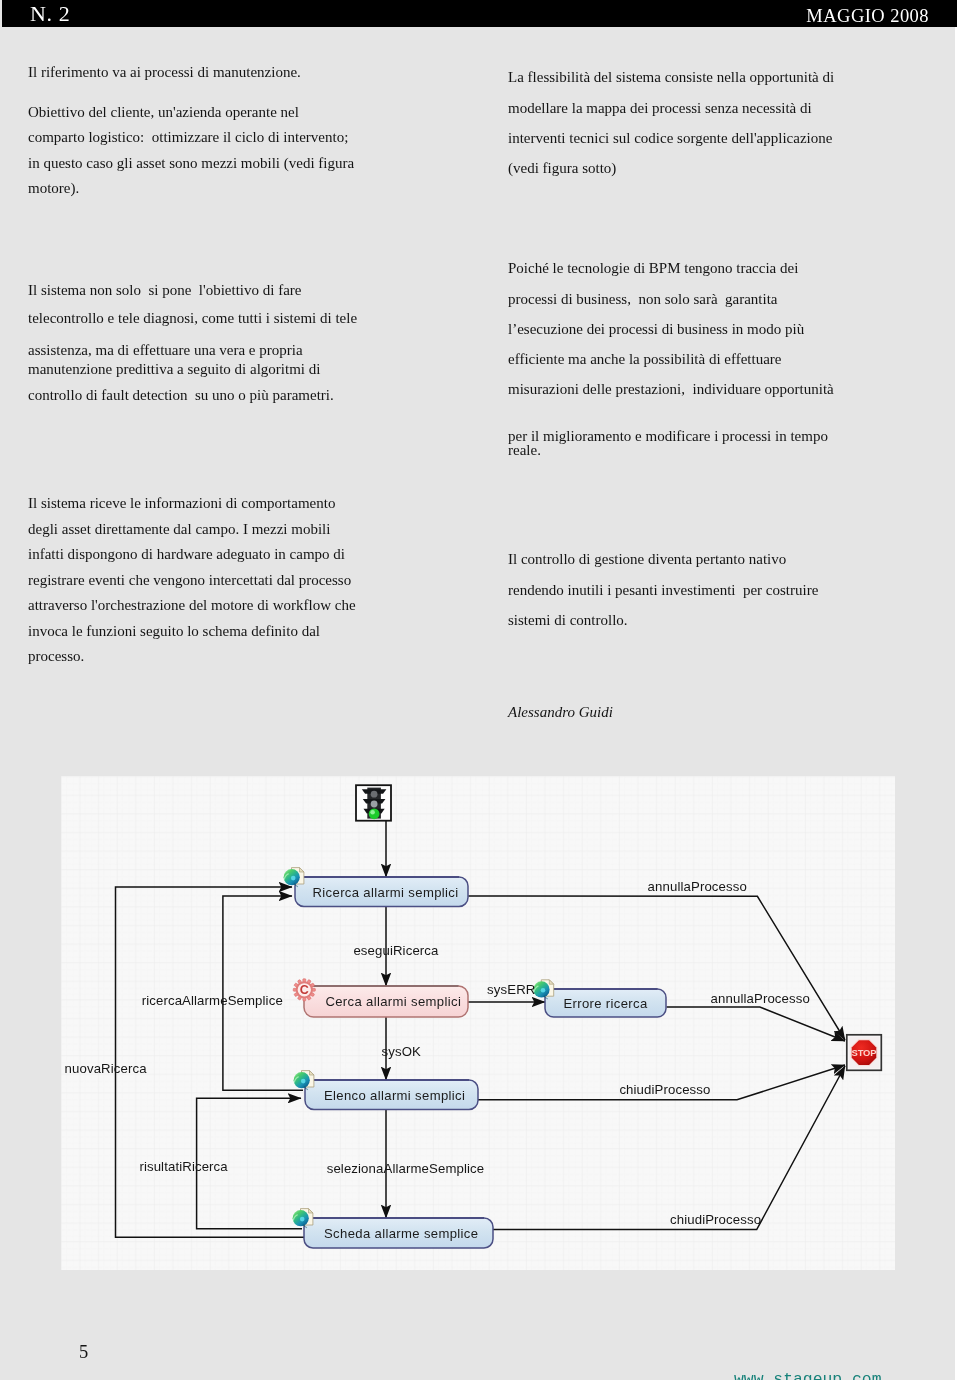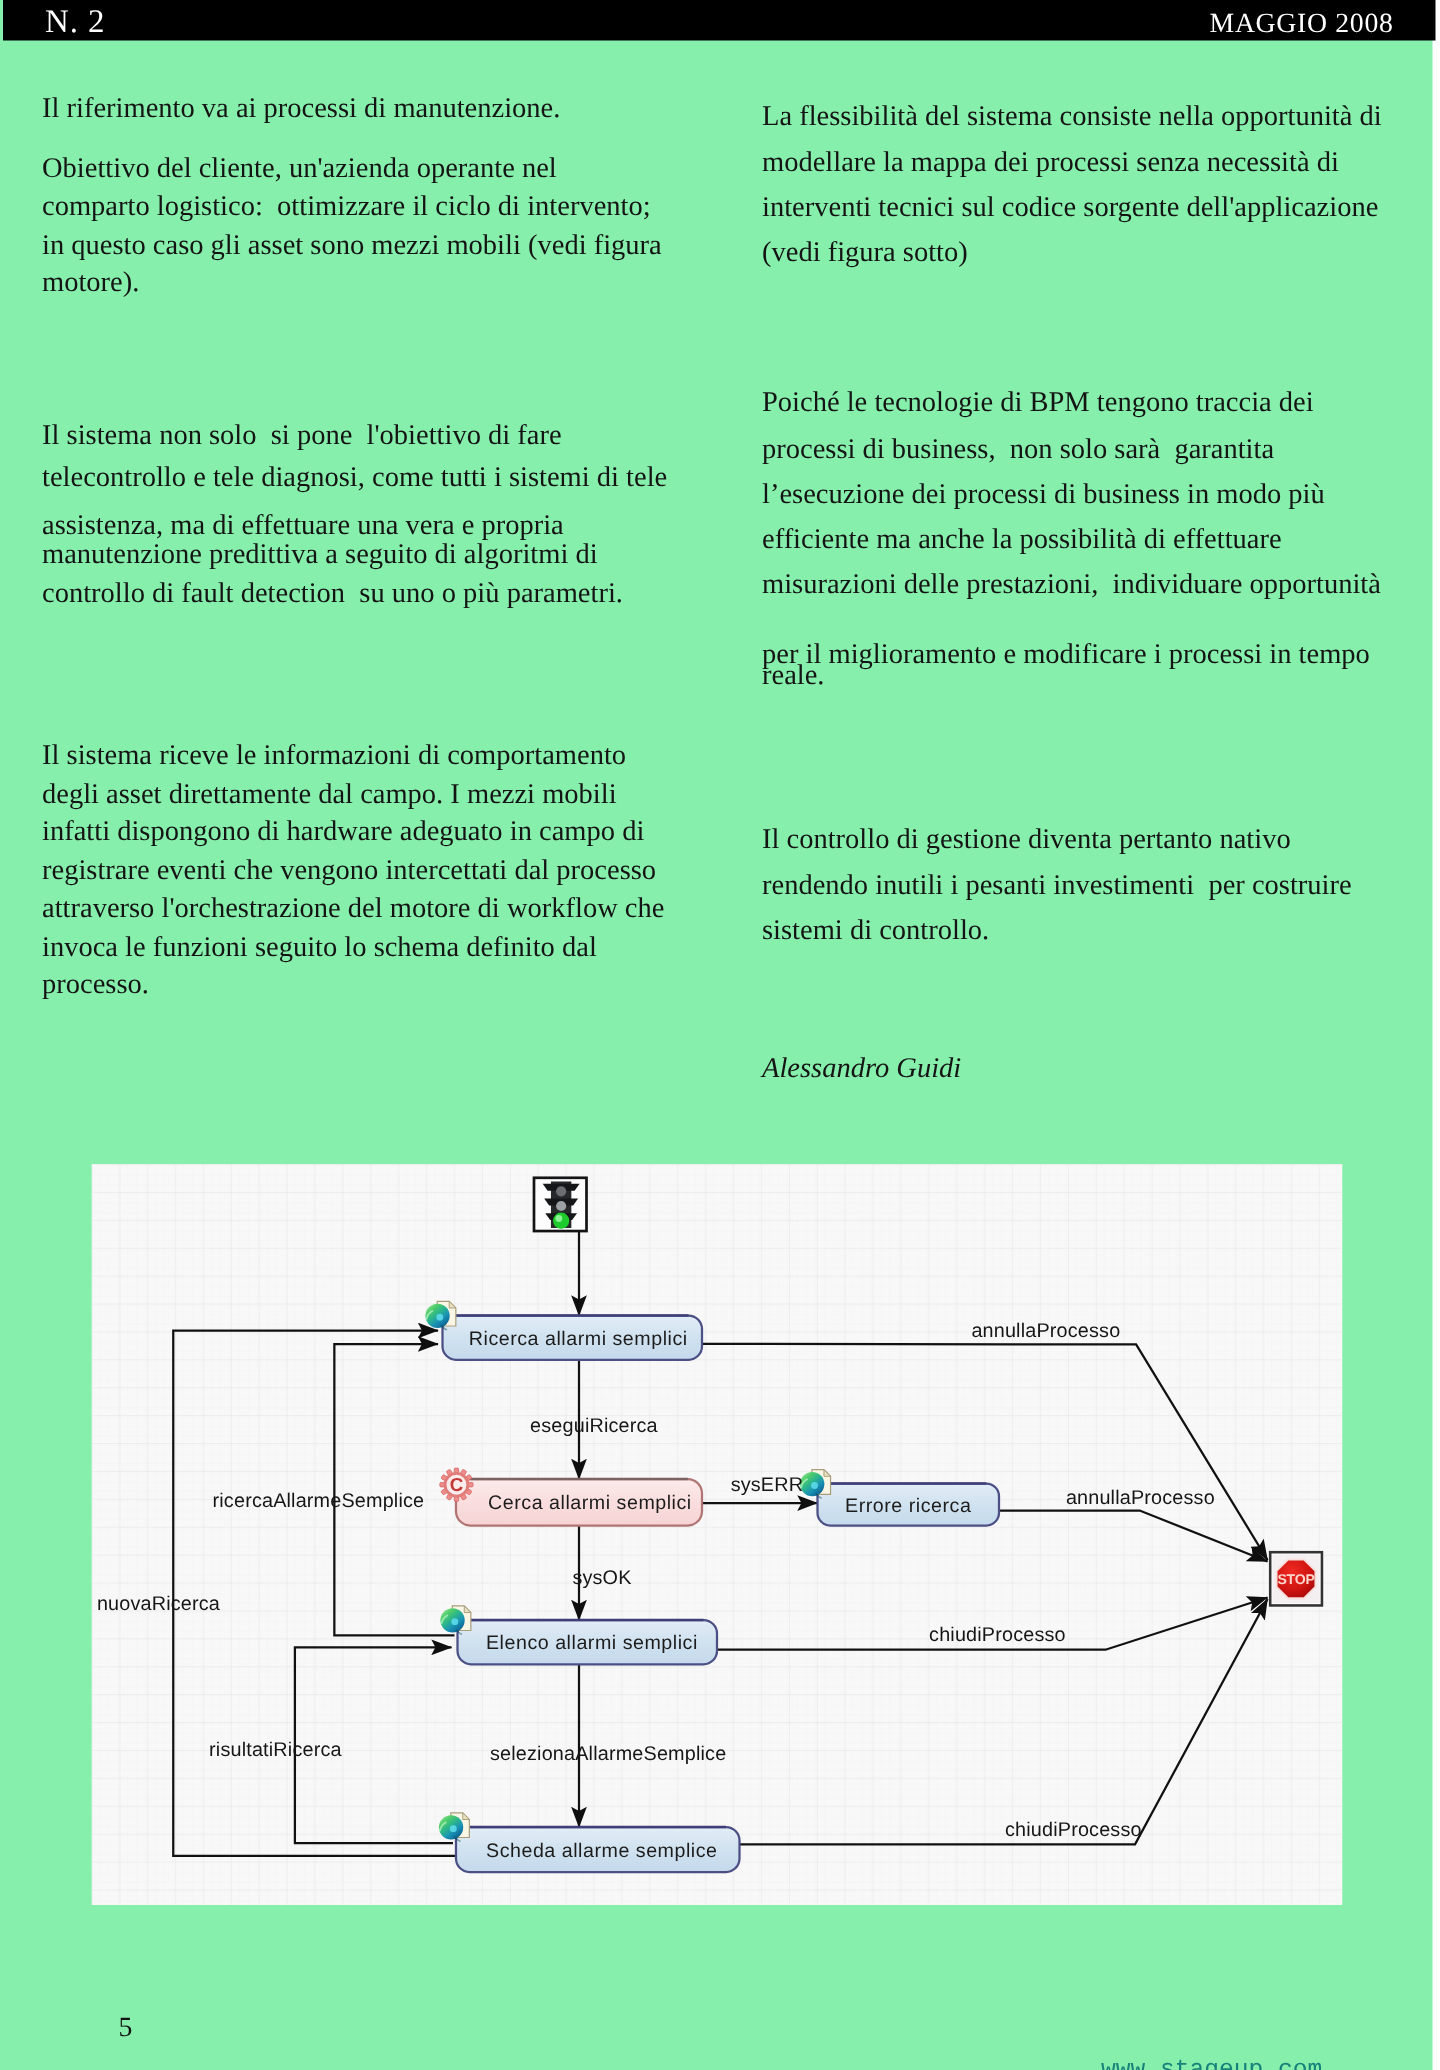--- a/index.html
+++ b/index.html
@@ -1,27 +1,27 @@
 <!DOCTYPE html>
 <html><head>
 <meta charset="utf-8">
 <title>Newsletter page 5</title>
 <style>
   html,body{margin:0;padding:0;}
   body{width:960px;height:1380px;background:#ffffff;overflow:hidden;
        font-family:"Liberation Serif",serif;}
-  .page{position:relative;width:955px;height:1380px;background:#86efac;}
+  .page{position:relative;width:955px;height:1380px;background:#e5e5e5;}
 
   
   .hdrbar{position:absolute;left:2px;top:0;width:955px;height:27px;background:#000000;}
   .hdr-issue{position:absolute;left:28px;top:2px;color:#ffffff;font-size:22px;line-height:24px;letter-spacing:0.6px;}
   .hdr-date{position:absolute;right:28px;top:5px;color:#ffffff;font-size:18.5px;line-height:22px;letter-spacing:0.45px;}
 
   
-  .tline{position:absolute;white-space:pre;font-size:19px;line-height:19.1px;color:#141414;}
+  .tline{position:absolute;white-space:pre;font-size:15px;line-height:19.1px;color:#141414;}
   .colL .tline{left:28px;}
   .colR .tline{left:508px;}
   .italic{font-style:italic;}
 
   
   .pagenum{position:absolute;left:79px;top:1342px;font-size:18.5px;line-height:20px;color:#141414;}
   .links{position:absolute;left:734px;top:1334px;font-family:Liberation Mono, monospace;
          font-size:16.4px;line-height:20.3px;margin-top:36px;}
   .links a{color:#17827a;text-decoration:underline;display:block;}
 

